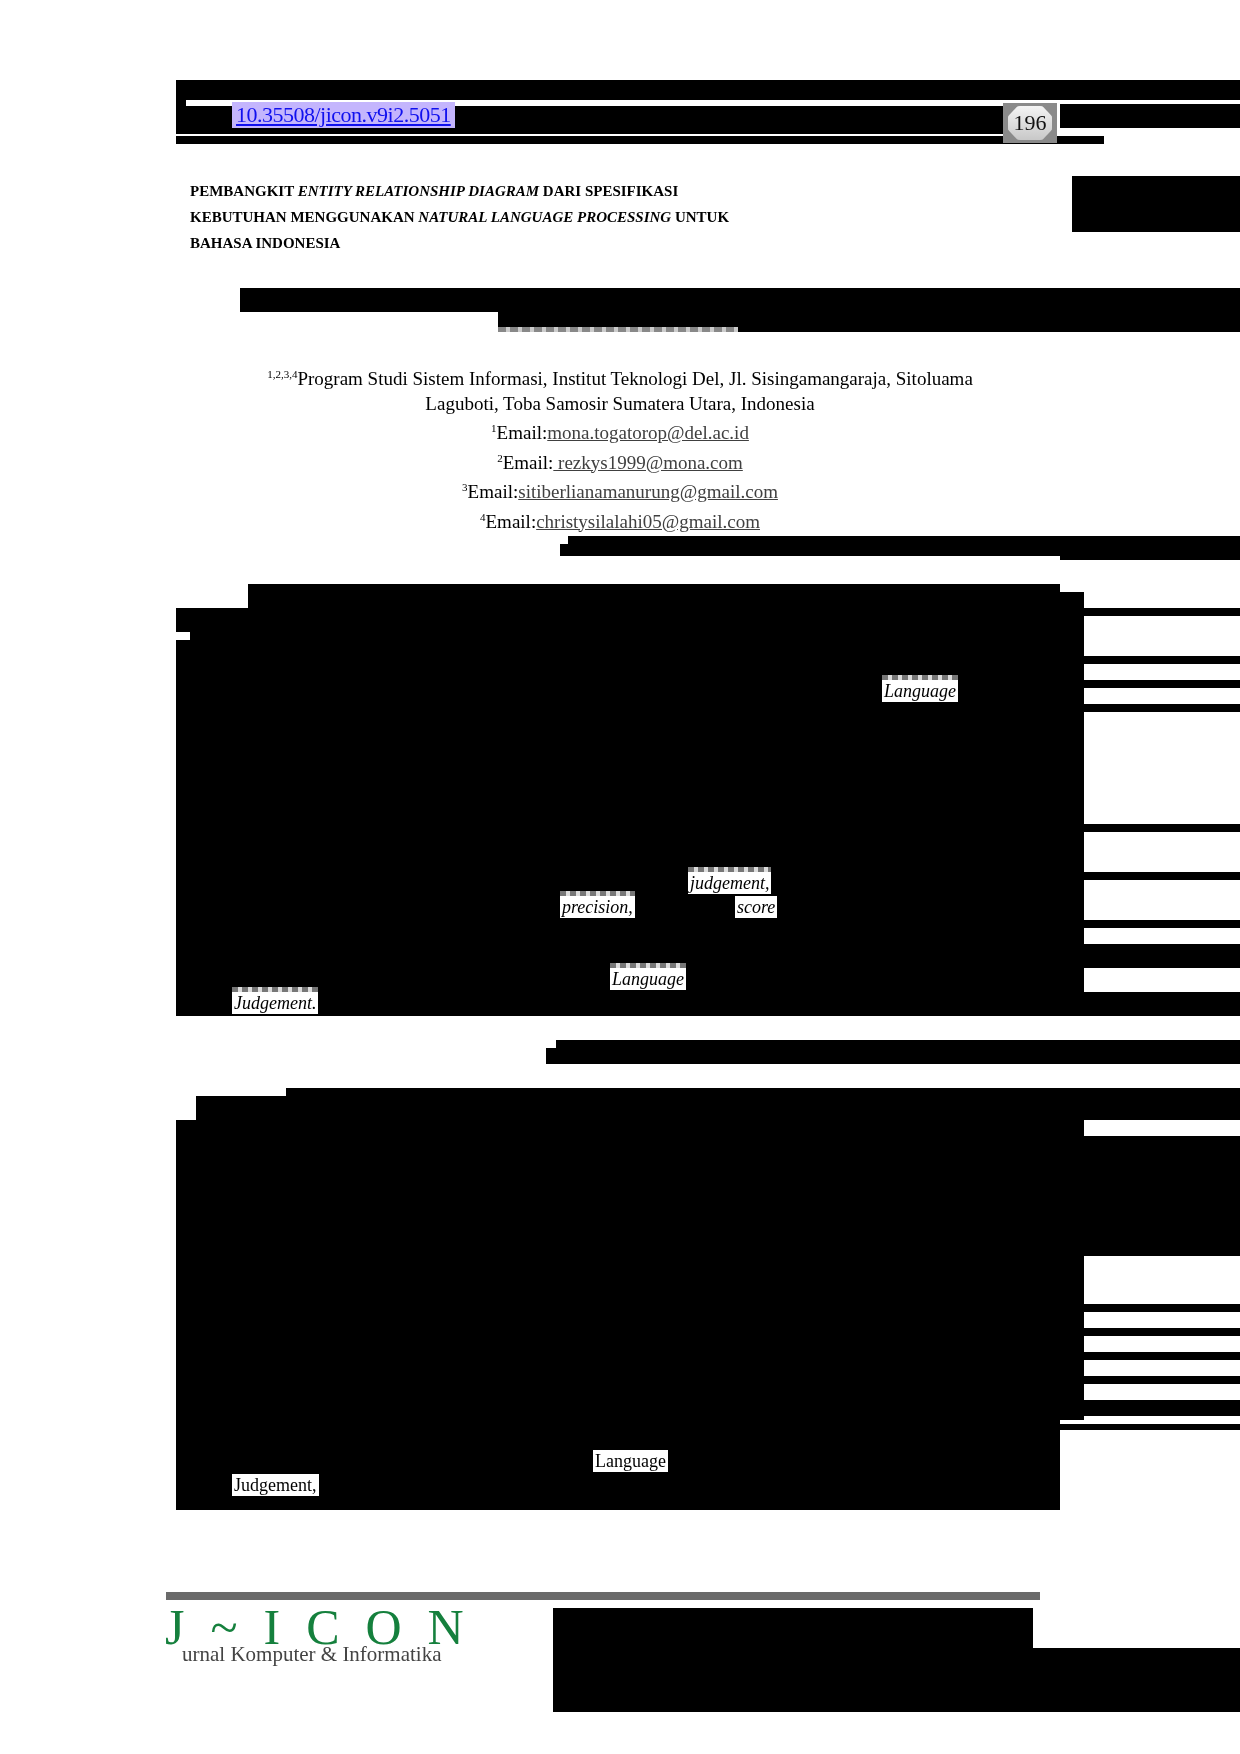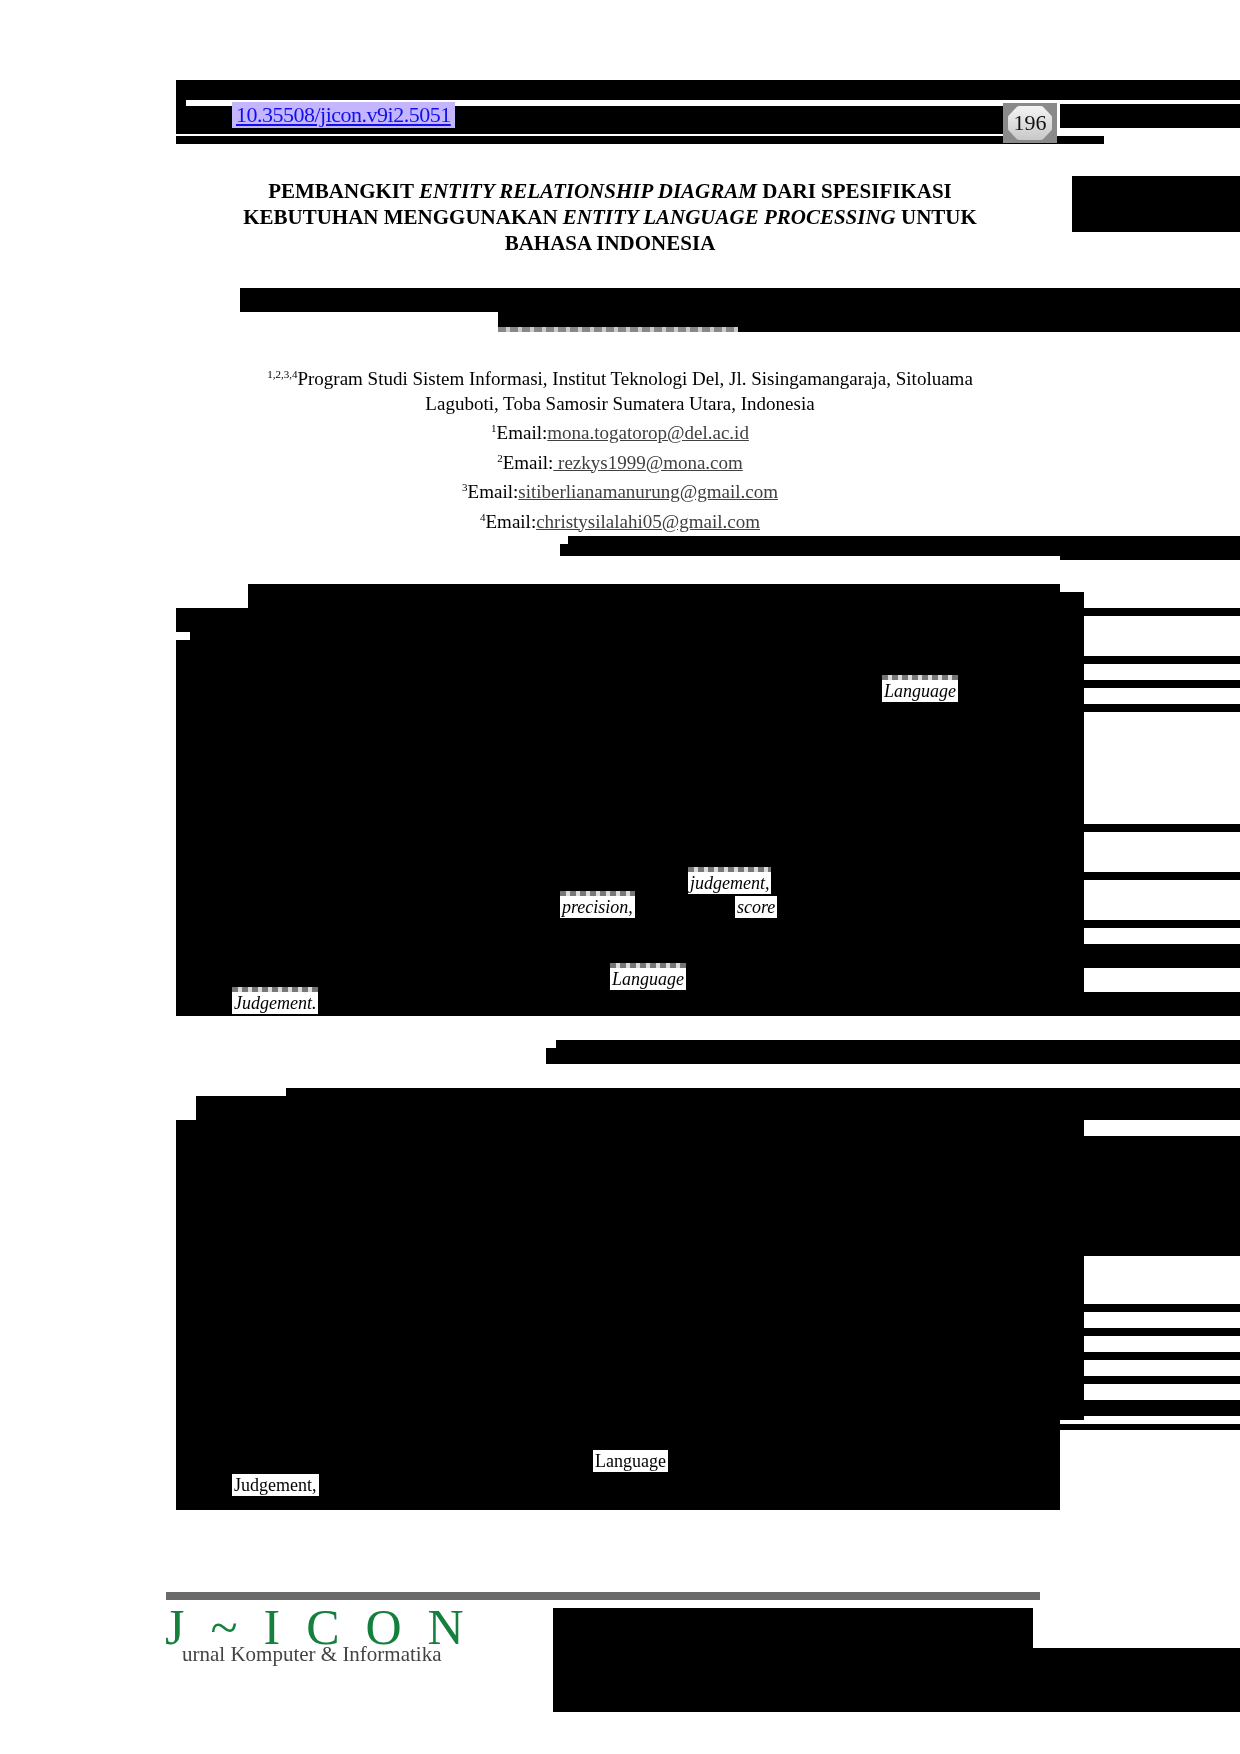--- a/index.html
+++ b/index.html
@@ -2,21 +2,21 @@
 <html><head>
 <meta charset="utf-8">
 <style>
   html, body { margin: 0; padding: 0; background: #ffffff; }
   body { width: 1240px; height: 1754px; position: relative; overflow: hidden; font-family: "Liberation Serif", "DejaVu Serif", serif; color: #000; }
   .abs { position: absolute; }
   .blk { position: absolute; background: #000; }
   .doi-link { position: absolute; left: 232px; top: 102px; font-size: 22px; color: #1010ee; text-decoration: underline; background: #c4b5fd; padding: 0 4px; letter-spacing: -0.5px; }
   .page-badge { position: absolute; left: 1003px; top: 66px; width: 54px; height: 40px; background: #8a8a8a; margin-top: 37px; }
   .page-badge-inner { position: absolute; left: 5px; top: 3px; width: 44px; height: 34px; background: linear-gradient(#f4f4f4, #c8c8c8); border-radius: 12px; clip-path: polygon(22% 0, 78% 0, 100% 30%, 100% 70%, 78% 100%, 22% 100%, 0 70%, 0 30%); display: flex; align-items: center; justify-content: center; font-size: 22px; color: #111; }
-  .title { position: absolute; left: 180px; top: 178px; width: 860px; text-align: center; font-weight: bold; font-size: 21px; line-height: 26px; }
+  .title { position: absolute; left: 190px; top: 178px; width: 860px; font-weight: bold; font-size: 15px; line-height: 26px; }
   .title i { font-weight: bold; }
   .affil { position: absolute; left: 180px; top: 362px; width: 880px; text-align: center; font-weight: normal; font-size: 19px; line-height: 24.5px; }
   .affil sup { font-size: 11px; vertical-align: 7px; }
   .affil a { color: #404040; text-decoration: underline; }
   .snip { position: absolute; background: #fff; font-style: italic; font-size: 18px; line-height: 22px; padding: 0 2px; white-space: nowrap; }
   .snip.roman { font-style: normal; }
   .snip .noise { position: absolute; left: 0; right: 0; top: -5px; height: 5px; background: repeating-linear-gradient(90deg, #777 0 6px, #ddd 6px 10px); }
   .footer-rule { position: absolute; left: 166px; top: 1592px; width: 874px; height: 8px; background: #6a6a6a; }
   .logo-main { position: absolute; left: 165px; top: 1598px; font-size: 50px; letter-spacing: 26px; color: #15803d; font-family: "Liberation Serif", serif; text-align: center; }
   .logo-sub { position: absolute; left: 182px; top: 1642px; font-size: 21px; color: #444; font-family: "Liberation Serif", serif; }
@@ -30,21 +30,21 @@
 <div class="blk" style="left:1060px;top:104px;width:180px;height:24px;"></div>
 <a class="doi-link">10.35508/jicon.v9i2.5051</a>
 <div class="blk" style="left:176px;top:136px;width:928px;height:8px;"></div>
 <div class="page-badge">
   <div class="page-badge-inner">196</div>
 </div>
 <div class="blk" style="left:1072px;top:176px;width:168px;height:56px;"></div>
 
 <div class="title">
   <div><span>PEMBANGKIT </span><i>ENTITY RELATIONSHIP DIAGRAM</i><span> DARI SPESIFIKASI</span></div>
-  <div><span>KEBUTUHAN MENGGUNAKAN </span><i>ENTITY LANGUAGE PROCESSING</i><span> UNTUK</span></div>
+  <div><span>KEBUTUHAN MENGGUNAKAN </span><i>NATURAL LANGUAGE PROCESSING</i><span> UNTUK</span></div>
   <div>BAHASA INDONESIA</div>
 </div>
 
 <div class="blk" style="left:240px;top:288px;width:1000px;height:24px;"></div>
 <div class="blk" style="left:498px;top:312px;width:742px;height:20px;"></div>
 <div class="abs" style="left:498px;top:327px;width:240px;height:5px;background:repeating-linear-gradient(90deg,#888 0 8px,#ccc 8px 12px);"></div>
 
 <div class="affil">
   <div><sup>1,2,3,4</sup><span>Program Studi Sistem Informasi, Institut Teknologi Del, Jl. Sisingamangaraja, Sitoluama</span></div>
   <div>Laguboti, Toba Samosir Sumatera Utara, Indonesia</div>

